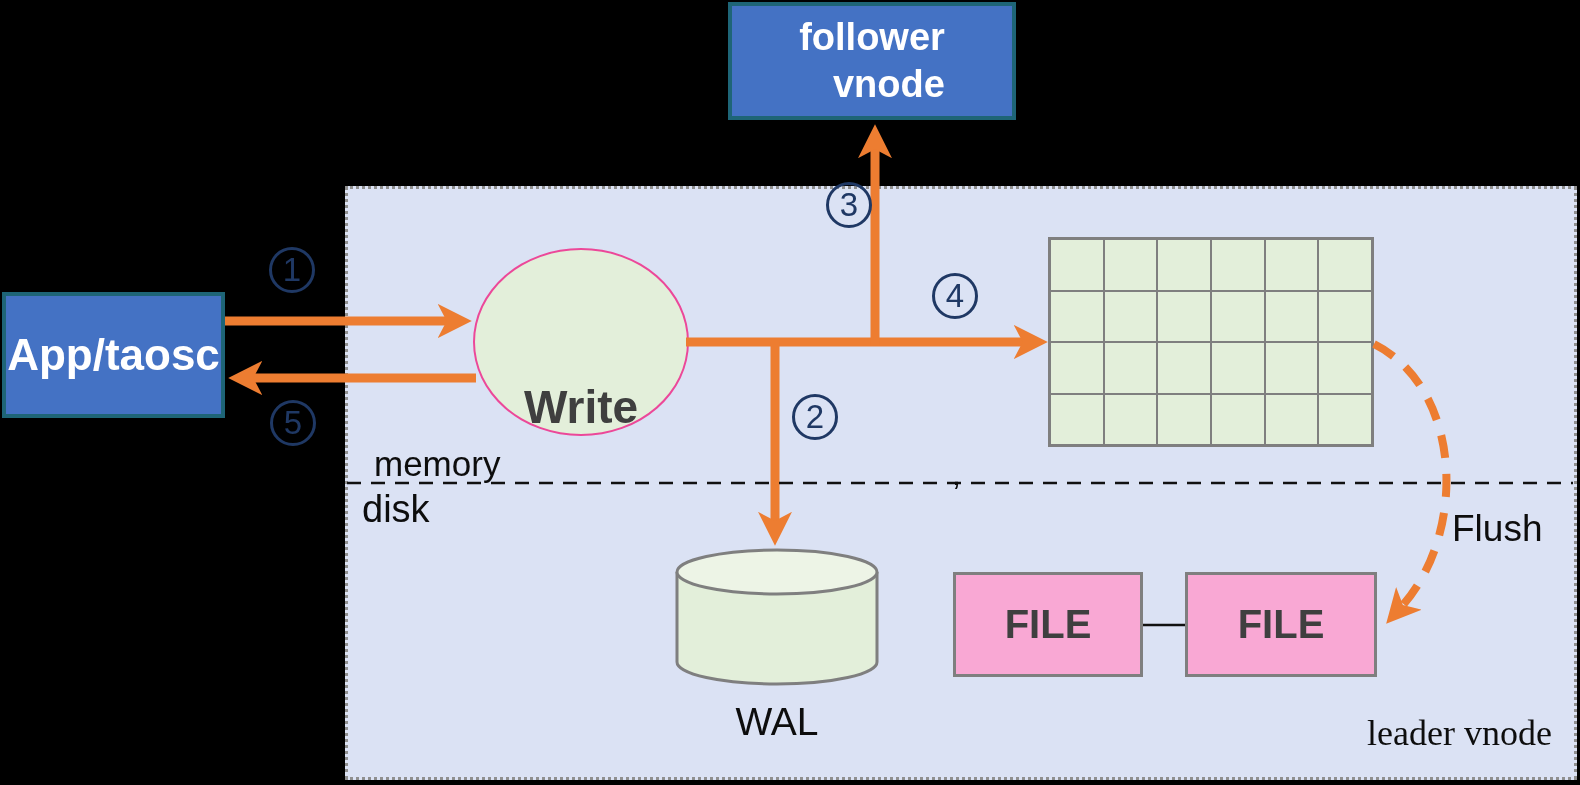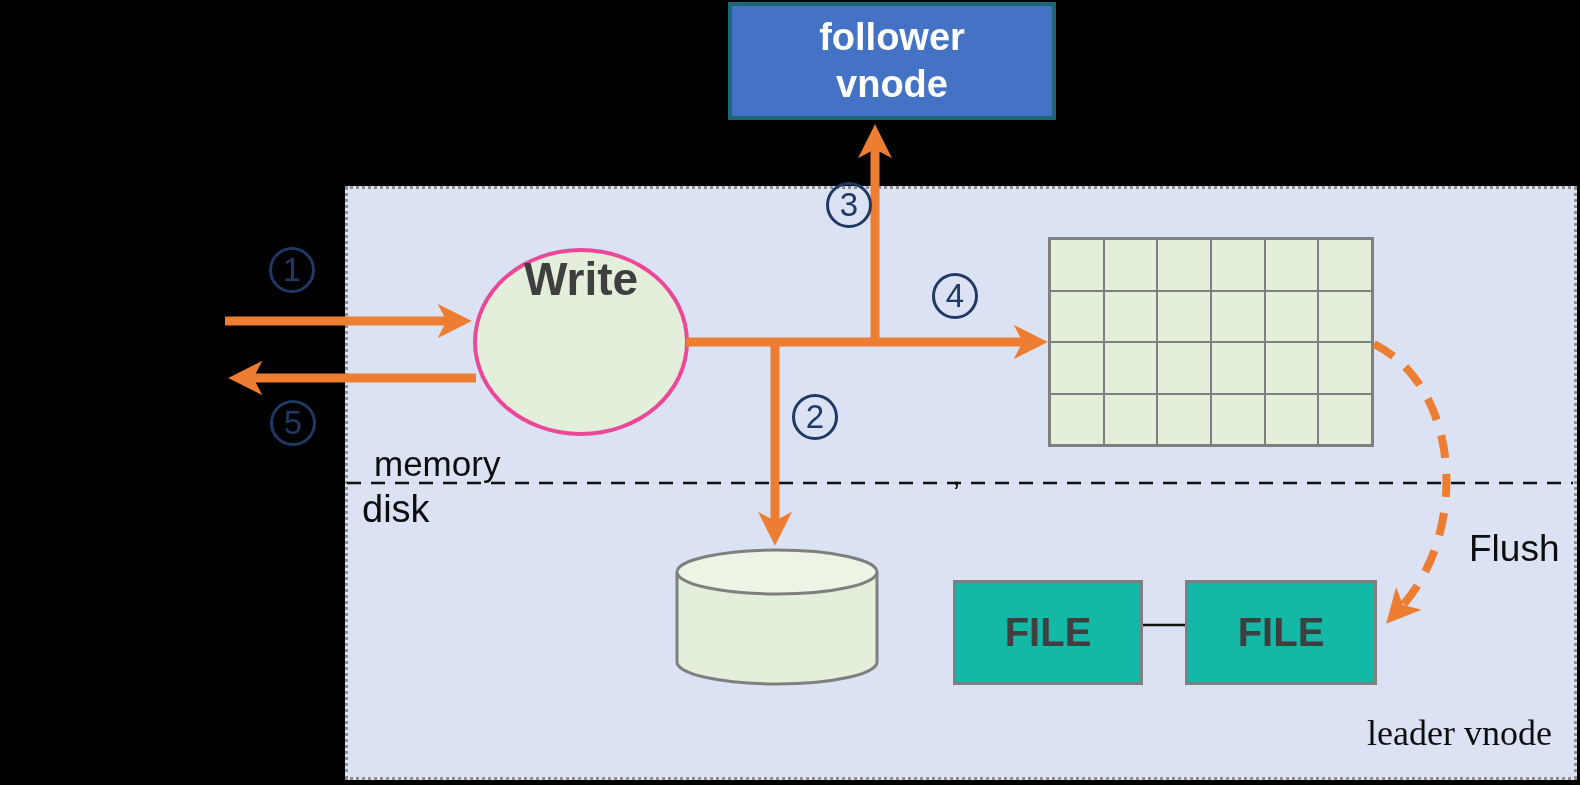--- a/index.html
+++ b/index.html
@@ -11,47 +11,47 @@
   .leader-container{
     position:absolute;left:345px;top:186px;width:1226px;height:588px;
     background:#DBE2F4;border:3px dotted #8F8F8F;box-sizing:content-box;z-index:1;
   }
   
   .blue-box{
     position:absolute;background:#4472C4;border:4px solid #1E6577;box-sizing:border-box;
     display:flex;align-items:center;justify-content:center;color:#fff;font-weight:bold;
     text-align:center;z-index:2;
   }
-  .follower{left:728px;top:2px;width:328px;height:118px;font-size:38px;line-height:1.25;white-space:pre-line;}
+  .follower{left:728px;top:2px;width:288px;height:118px;font-size:38px;line-height:1.25;white-space:pre-line;text-align:right;}
   .app{left:2px;top:292px;width:223px;height:126px;font-size:44px;}
   .write-ellipse{
     position:absolute;left:473px;top:248px;width:216px;height:188px;border-radius:50%;
-    background:#E3EFDA;border:4px solid #ec4899;box-sizing:border-box;
-    display:flex;align-items:flex-start;justify-content:center;
+    background:#E3EFDA;border:2px solid #ec4899;box-sizing:border-box;
+    display:flex;align-items:flex-end;justify-content:center;
     color:#3F3F3F;font-weight:bold;font-size:46px;z-index:2;
   }
   .green-box{
-    position:absolute;background:#14b8a6;border:3px solid #7F7F7F;box-sizing:border-box;
+    position:absolute;background:#f9a8d4;border:3px solid #7F7F7F;box-sizing:border-box;
     display:flex;align-items:center;justify-content:center;
-    color:#3F3F3F;font-weight:bold;font-size:40px;z-index:2;margin-top:8px;
+    color:#3F3F3F;font-weight:bold;font-size:40px;z-index:2;
   }
   .file-left{left:953px;top:572px;width:190px;height:105px;}
   .file-right{left:1185px;top:572px;width:192px;height:105px;}
   .mem-grid{
     position:absolute;left:1048px;top:237px;width:326px;height:210px;z-index:2;
     display:grid;border:2px solid #7F7F7F;background:#7F7F7F;gap:0;box-sizing:border-box;
   }
   .cell{background:#E3EFDA;border:1.5px solid #7F7F7F;}
   .cyl{position:absolute;left:675px;top:546px;width:204px;height:142px;z-index:2;}
   
   .lbl{position:absolute;color:#0d0d0d;z-index:4;}
   .lbl-memory{left:362px;top:444px;font-size:35px;margin-left:12px;}
   .lbl-disk{left:362px;top:488px;font-size:38px;}
   .lbl-wal{left:677px;top:700px;width:200px;text-align:center;font-size:39px;}
-  .lbl-flush{left:1452px;top:528px;font-size:37px;margin-left:17px;}
+  .lbl-flush{left:1452px;top:508px;font-size:37px;}
   .lbl-leader{left:1300px;top:712px;width:252px;text-align:right;font-size:36px;font-family:Liberation Serif, serif;}
   .lbl-comma{left:952px;top:456px;font-size:32px;}
   
   .step{
     position:absolute;width:46px;height:46px;border:3px solid #1F3864;border-radius:50%;
     box-sizing:border-box;display:flex;align-items:center;justify-content:center;
     color:#1F3864;font-size:33px;z-index:5;background:transparent;
   }
   .step1{left:269px;top:247px;}
   .step2{left:792px;top:394px;}
@@ -65,20 +65,23 @@
 
 <div class="canvas">
 
   <div class="leader-container"></div>
 
   <div class="blue-box follower">
     <span>follower
 vnode</span>
   </div>
 
+  <div class="blue-box app">
+    <span>App/taosc</span>
+  </div>
 
   <div class="write-ellipse">
     <span>Write</span>
   </div>
 
   <div class="mem-grid" style="grid-template-columns: repeat(6, 1fr); grid-template-rows: repeat(4, 1fr);">
       <div class="cell"></div>
       <div class="cell"></div>
       <div class="cell"></div>
       <div class="cell"></div>
@@ -135,20 +138,21 @@
 
     <path d="M1374,344 C1462,388 1468,532 1402,606" fill="none" stroke="#ED7D31" stroke-width="8" stroke-dasharray="23 16" marker-end="url(#ah)"></path>
 
     <line x1="347" y1="483" x2="1573" y2="483" stroke="#111" stroke-width="2.5" stroke-dasharray="14 10"></line>
 
     <line x1="1143" y1="625" x2="1185" y2="625" stroke="#111" stroke-width="2.5"></line>
   </svg>
 
   <div class="lbl lbl-memory">memory</div>
   <div class="lbl lbl-disk">disk</div>
+  <div class="lbl lbl-wal">WAL</div>
   <div class="lbl lbl-flush">Flush</div>
   <div class="lbl lbl-leader">leader vnode</div>
   <div class="lbl lbl-comma">,</div>
 
   <div class="step step1">1</div>
   <div class="step step2">2</div>
   <div class="step step3">3</div>
   <div class="step step4">4</div>
   <div class="step step5">5</div>
 

